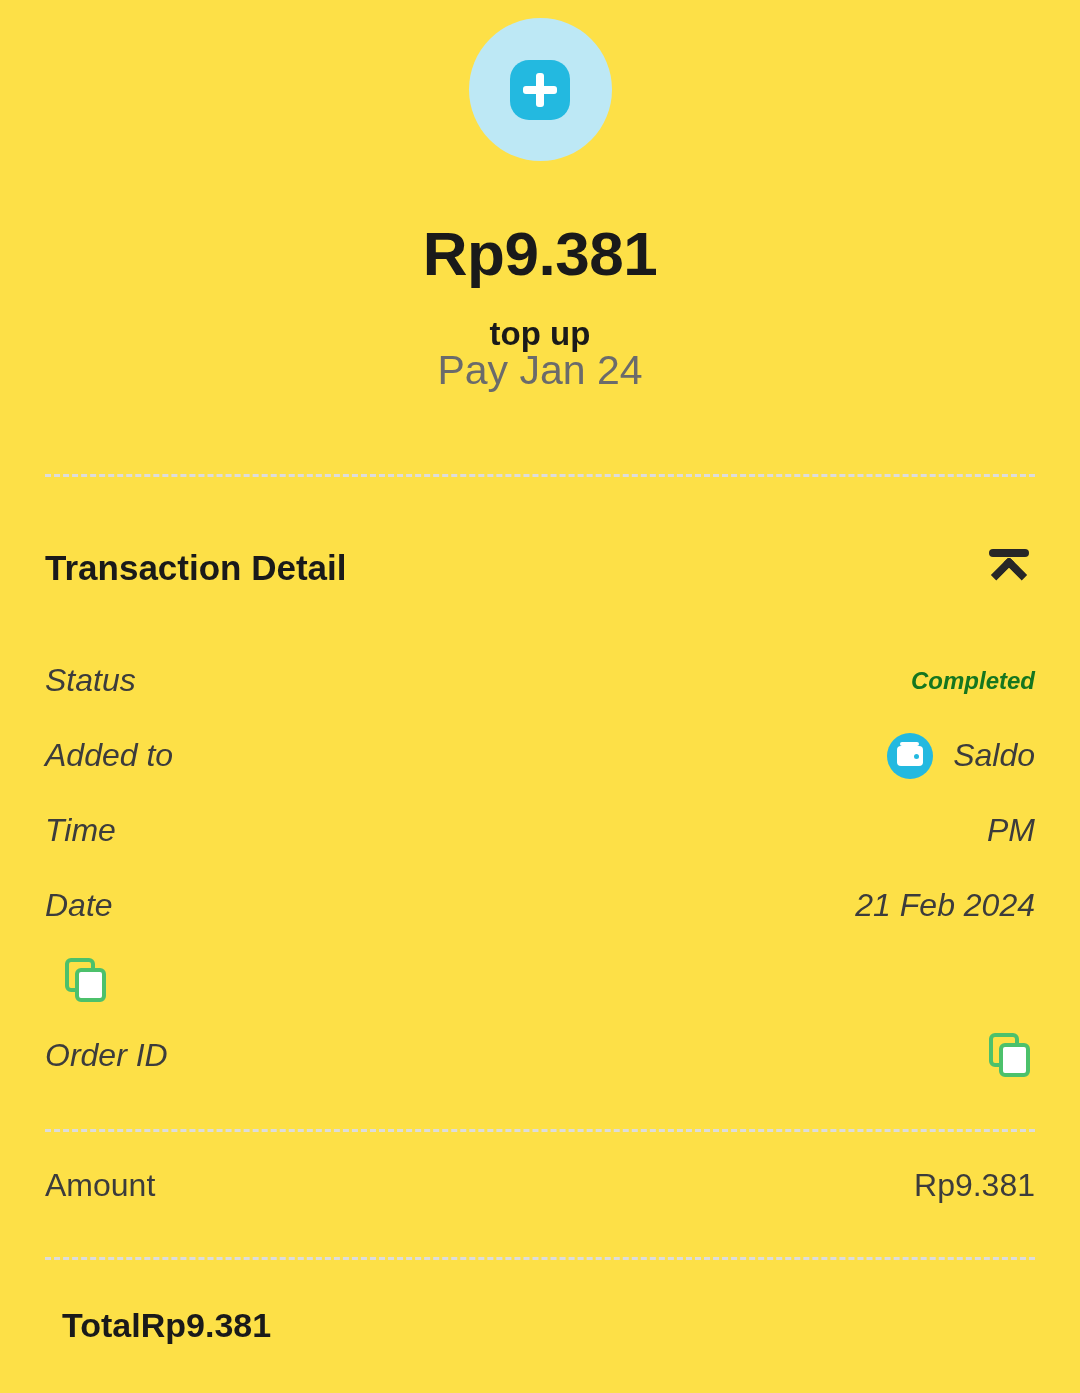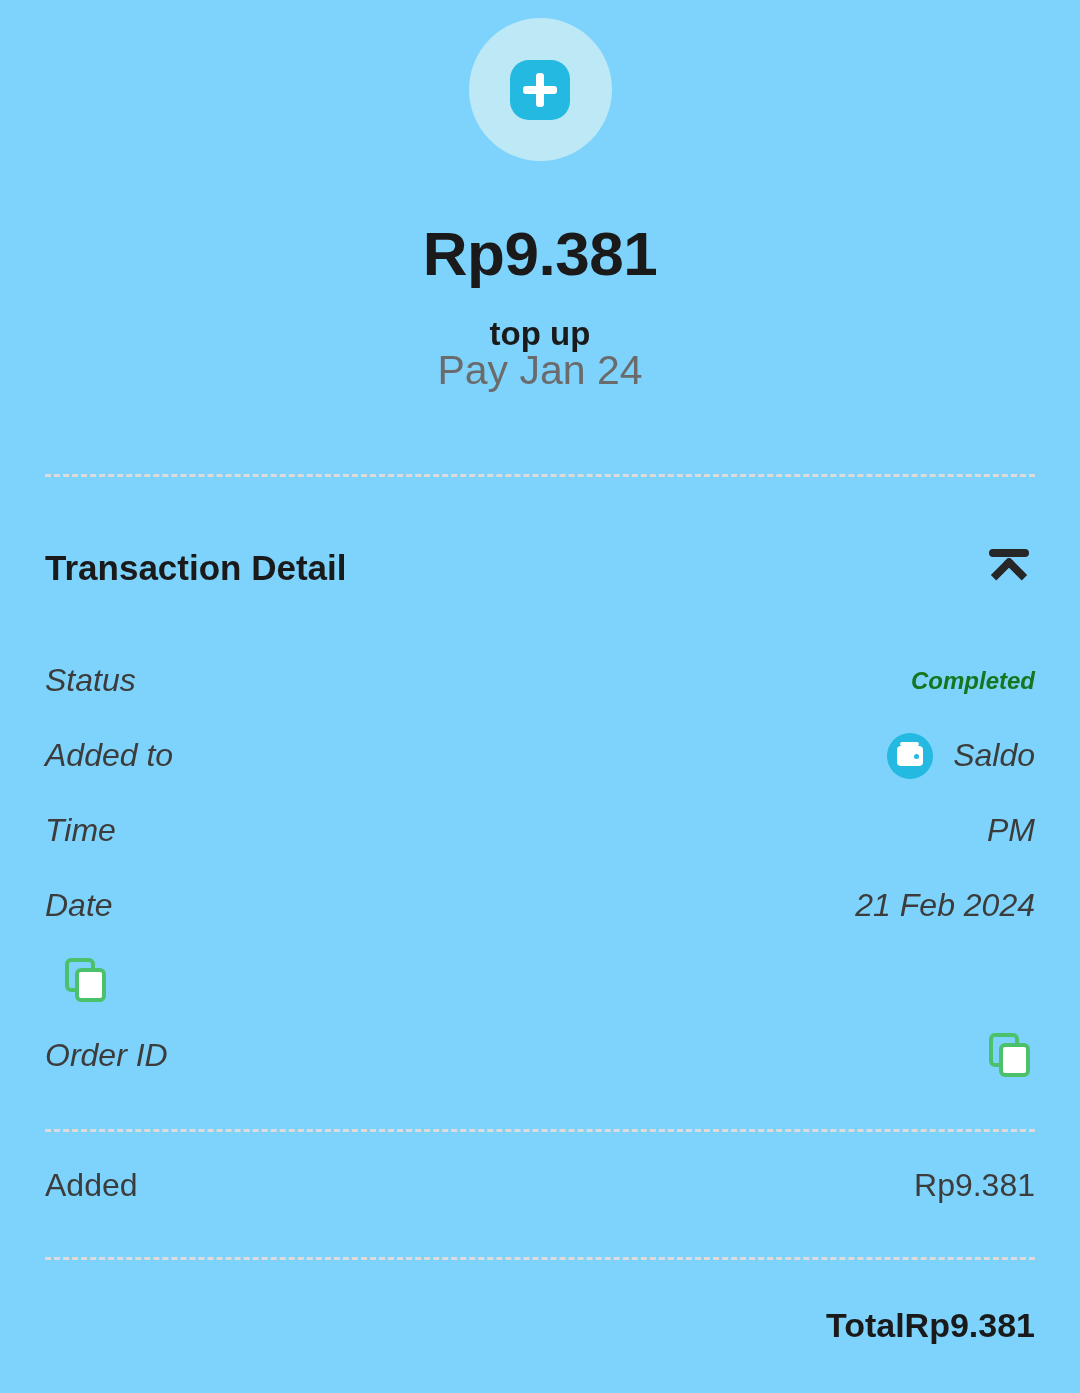--- a/index.html
+++ b/index.html
@@ -5,21 +5,21 @@
   * { margin:0; padding:0; box-sizing:border-box; }
   html, body {
     width:1080px; height:1393px;
     background:#ffffff;
     font-family:"Liberation Sans", sans-serif;
     -webkit-font-smoothing:antialiased;
   }
   .screen {
     position:relative;
     width:1080px; height:1393px;
-    background:#7dd3fc;
+    background:#fde047;
     overflow:hidden;
   }
 
   
   .hero {
     padding-top:18px;
     display:flex;
     flex-direction:column;
     align-items:center;
   }
@@ -204,24 +204,25 @@
     height:78px;
     margin-top:14px;
   }
   .amount-label, .amount-value {
     font-size:32px;
     color:#3c3c3c;
   }
   .total-row {
     display:flex;
     align-items:center;
-    justify-content:flex-end;
+    justify-content:flex-start;
     padding:0 45px;
     height:80px;
     margin-top:25px;
+    margin-left:17px;
   }
   .total-label, .total-value {
     font-size:34px;
     font-weight:bold;
     color:#1a1a1a;
   }
 </style>
 </head>
 <body>
 
@@ -305,21 +306,21 @@
           <span class="copy-front"></span>
         </span>
       </span>
     </div>
 
   </div>
 
   <div class="dashed sep-2"></div>
 
   <div class="amount-row">
-    <span class="amount-label">Added</span>
+    <span class="amount-label">Amount</span>
     <span class="amount-value">Rp9.381</span>
   </div>
 
   <div class="dashed sep-3"></div>
 
   <div class="total-row">
     <span class="total-label">Total</span>
     <span class="total-value">Rp9.381</span>
   </div>
 

